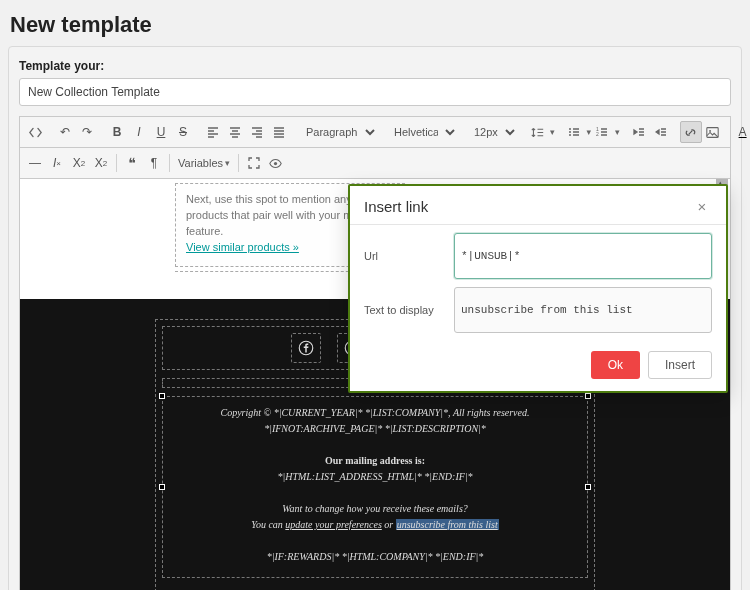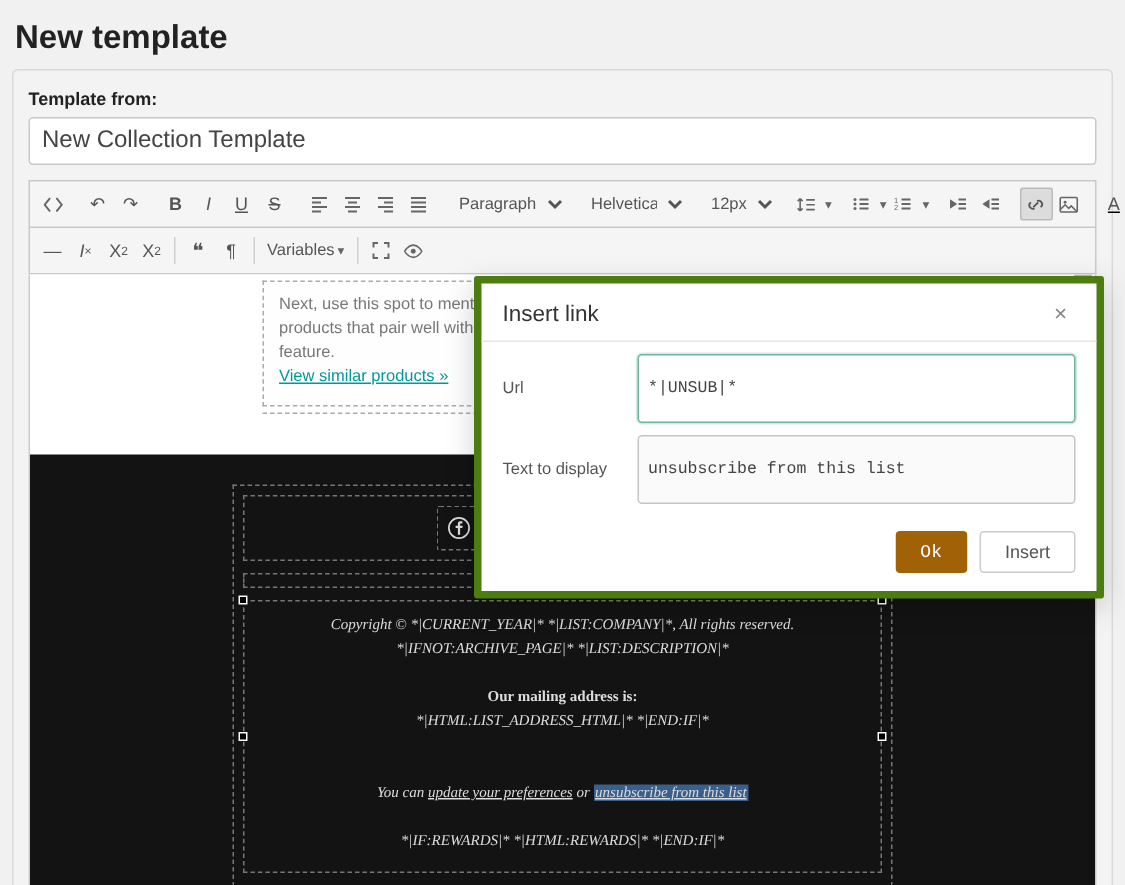--- a/index.html
+++ b/index.html
@@ -29,21 +29,21 @@
     font-size: 12px;
     font-weight: 600;
     color: #222;
     margin-bottom: 5px;
   }
   .text-input {
     width: 100%;
     border: 1px solid #c9c9c9;
     border-radius: 3px;
     padding: 6px 8px;
-    font-size: 16px;
+    font-size: 12px;
     color: #444;
     background: #fff;
   }
   .section-gap { height: 10px; }
   
   .toolbar {
     border: 1px solid #c9c9c9;
     background: #f5f5f5;
     font-size: 12px;
   }
@@ -208,24 +208,24 @@
     background: #3a5f8a;
     color: #fff;
     text-decoration: underline;
     padding: 0 1px;
   }
   .bold { font-weight: 700; font-style: normal; }
   
   .modal {
     position: absolute;
     top: 184px;
-    left: 316px;
-    width: 420px;
+    left: 348px;
+    width: 380px;
     background: #fff;
-    border: 5px solid #4d7c0f;
+    border: 2px solid #4d7c0f;
     border-radius: 2px;
     box-shadow: 0 6px 20px rgba(0,0,0,0.18);
     font-size: 12px;
   }
   .modal-head {
     padding: 10px 14px 8px;
     border-bottom: 1px solid #e5e5e5;
     display: flex;
     align-items: center;
     justify-content: space-between;
@@ -271,31 +271,31 @@
     justify-content: flex-end;
     gap: 8px;
   }
   .btn {
     border-radius: 3px;
     padding: 6px 16px;
     font-size: 12px;
     cursor: pointer;
     border: 1px solid transparent;
   }
-  .btn.primary { background: #a16207; color: #fff; font-family: Liberation Mono, monospace; }
+  .btn.primary { background: #ef4444; color: #fff; }
   .btn.secondary { background: #fff; color: #555; border-color: #ccc; }
 </style>
 </head>
 <body>
 
 <div class="page-title">New template</div>
 
 <div class="panel">
 
-  <div class="field-label">Template from:</div>
+  <div class="field-label">Template your:</div>
   <input class="text-input" value="New Collection Template" style="">
 
   <div class="section-gap"></div>
 
 
   
   <div class="toolbar">
     <div class="tb-row">
       <span class="tb-btn">
         <svg width="13" height="13" viewBox="0 0 16 16">
@@ -492,27 +492,27 @@
           <div class="dashed-box" style="padding:8px 8px 12px; position:relative">
             <span class="handle tl"></span>
             <span class="handle tr"></span>
             <span class="handle ml"></span>
             <span class="handle mr"></span>
             <div class="body-text">
               <span>Copyright © *|CURRENT_YEAR|* *|LIST:COMPANY|*, All rights reserved.</span><br>
               <span>*|IFNOT:ARCHIVE_PAGE|* *|LIST:DESCRIPTION|*</span><br><br>
               <span class="bold">Our mailing address is:</span><br>
               <span>*|HTML:LIST_ADDRESS_HTML|* *|END:IF|*</span><br><br>
-              <br>
+              <span>Want to change how you receive these emails?</span><br>
               <span>You can </span>
               <a href="#">update your preferences</a>
               <span> or </span>
               <a href="#" class="highlight">unsubscribe from this list</a>
               <br><br>
-              <span>*|IF:REWARDS|* *|HTML:REWARDS|* *|END:IF|*</span>
+              <span>*|IF:REWARDS|* *|HTML:COMPANY|* *|END:IF|*</span>
             </div>
           </div>
         </div>
       </div>
     </div>
   </div>
 </div>
 
 <div class="modal">
   <div class="modal-head">

